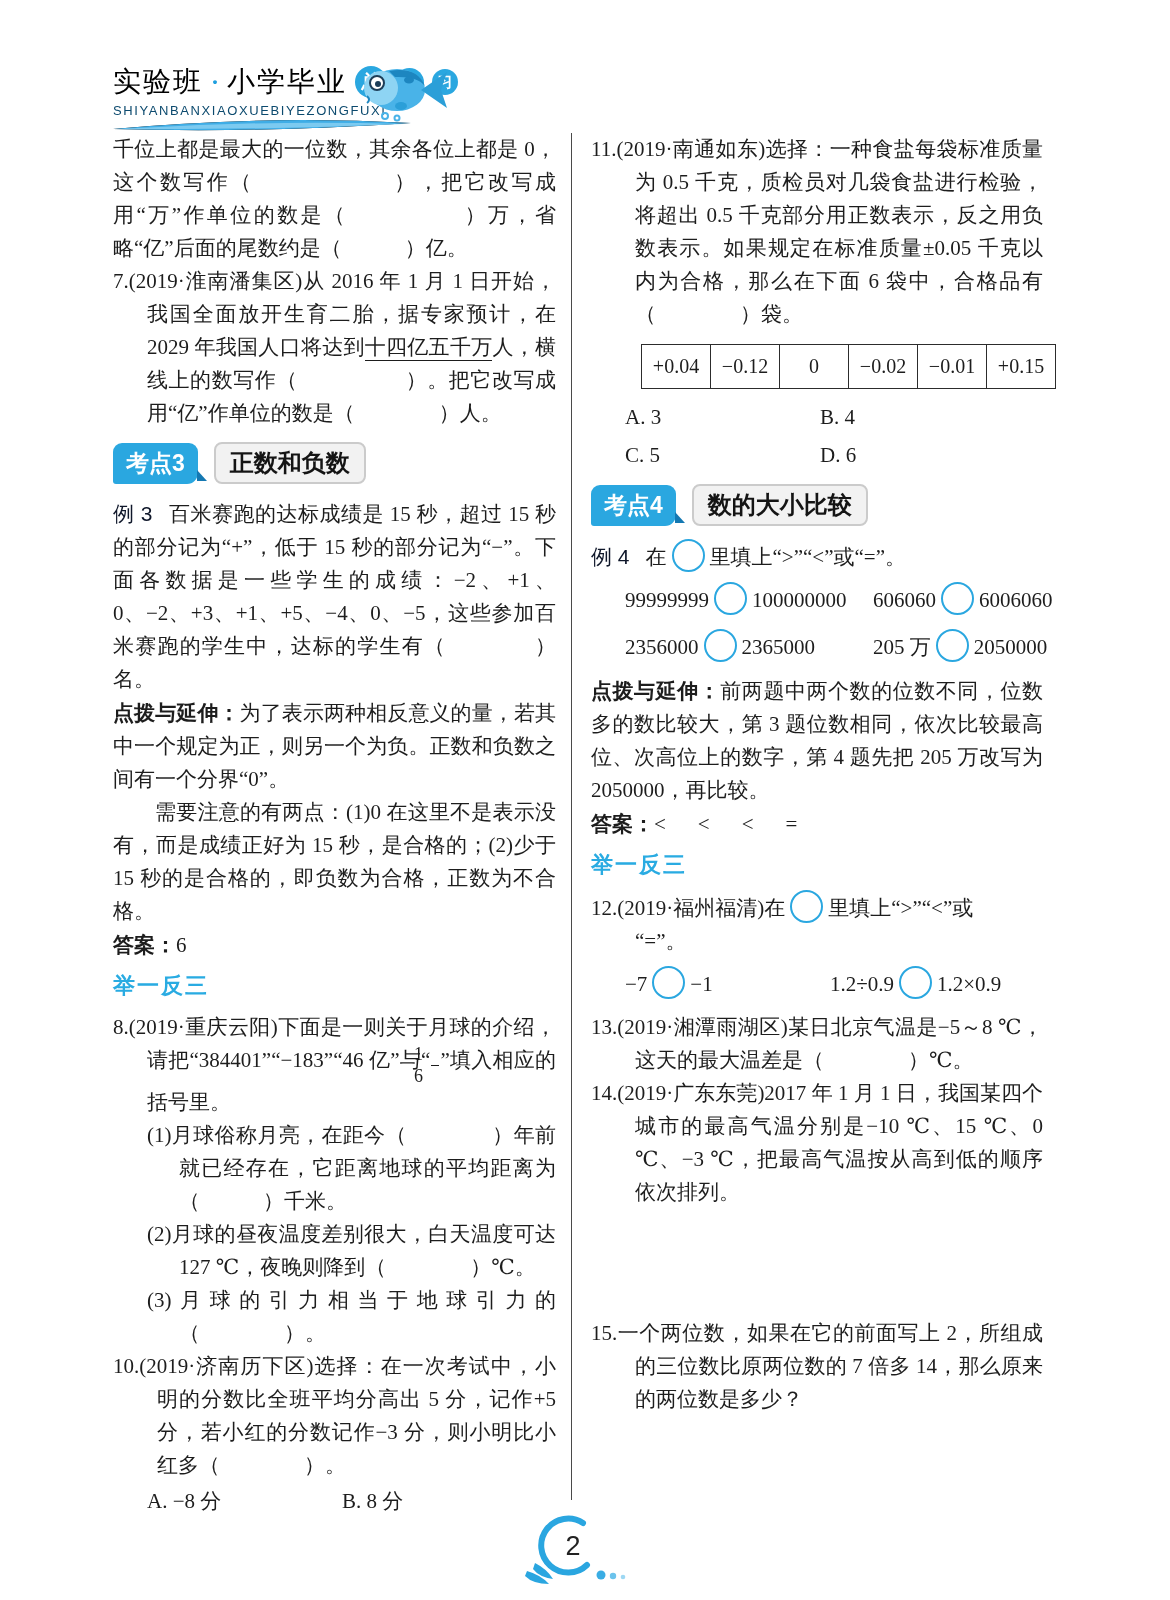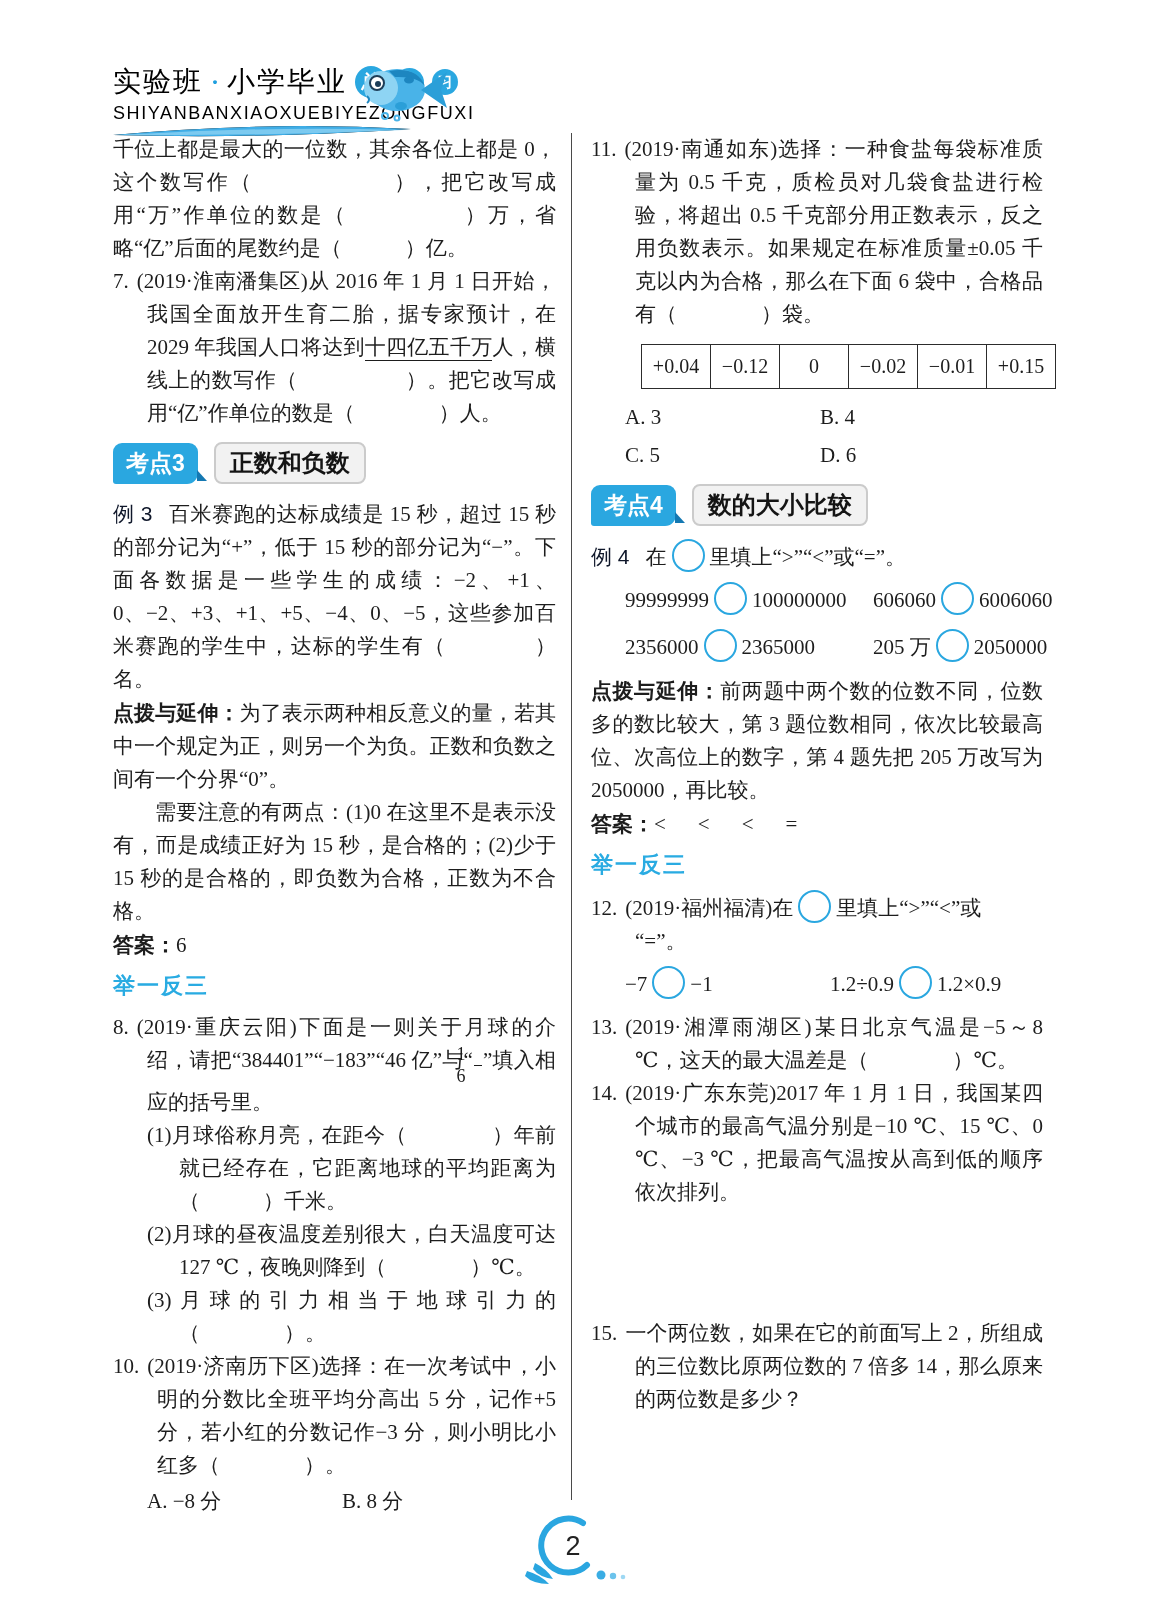--- a/index.html
+++ b/index.html
@@ -9,34 +9,34 @@
   .hdr{position:absolute;left:113px;top:62px;width:470px;}
   .brand-row{display:flex;align-items:center;gap:8px;height:40px;}
   .brand-main,.brand-sub{font-family:"Liberation Sans","DejaVu Sans",sans-serif;
         font-weight:normal;font-size:28px;color:#000000;letter-spacing:2px;}
   .brand-dot{color:#1e9fdf;font-size:24px;font-weight:bold;}
   .hbadge{display:inline-flex;align-items:center;justify-content:center;background:#2aa7e0;
         color:#fff;border-radius:50%;font-family:"Liberation Sans",sans-serif;font-weight:bold;}
   .hb1{width:32px;height:32px;font-size:19px;}
   .hb2{width:29px;height:29px;font-size:17px;}
   .hb3{width:26px;height:26px;font-size:15px;}
-  .brand-roman{font-family:"Liberation Sans","DejaVu Sans",sans-serif;font-size:18px;
-        color:#000000;letter-spacing:1.6px;margin-top:1px;}
+  .brand-roman{font-family:"Liberation Sans","DejaVu Sans",sans-serif;font-size:13px;
+        color:#0c4a6e;letter-spacing:1.6px;margin-top:1px;}
   .hdr-swoosh{margin-top:2px;display:block;}
   .fish{position:absolute;left:238px;top:-12px;}
   
   .divider{position:absolute;left:571px;top:133px;width:1px;height:1367px;background:#4a4a4a;}
   .col{position:absolute;top:133px;font-size:21px;line-height:33px;text-align:justify;}
   .col.left{left:113px;width:443px;}
   .col.right{left:591px;width:452px;}
   p{margin:0;}
   .prob1{padding-left:34px;text-indent:-34px;}
   .prob2{padding-left:44px;text-indent:-44px;}
   .cont2{padding-left:44px;}
-  .pnum{margin-right:8px;}
+  .pnum{}
   .subitem{padding-left:66px;text-indent:-32px;}
   .ul{border-bottom:1.5px solid #1d1d1d;padding-bottom:1px;}
   .indent2{text-indent:2em;}
   
   .kaodian{display:flex;align-items:center;margin:10px 0 11px;height:46px;}
   .kd-badge{position:relative;display:inline-block;background:#2aa7e0;color:#fff;
         font-family:"Liberation Sans","DejaVu Sans",sans-serif;font-weight:bold;font-size:23px;
         line-height:1;padding:9px 13px 9px 13px;border-radius:9px 9px 11px 3px;text-indent:0;}
   .kd-badge::after{content:"";position:absolute;right:-9px;bottom:3px;width:0;height:0;
         border-top:11px solid transparent;border-left:10px solid #1478b2;}

